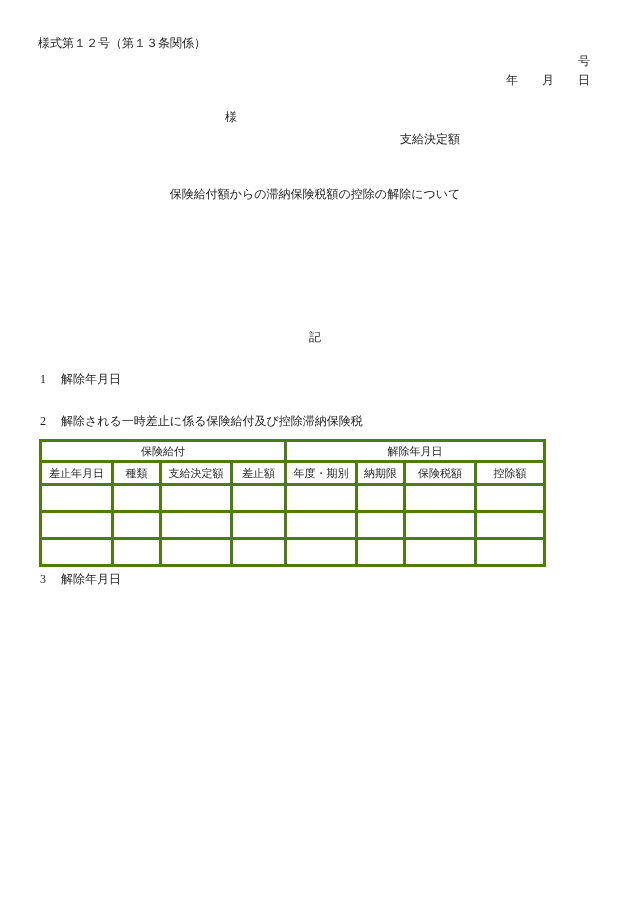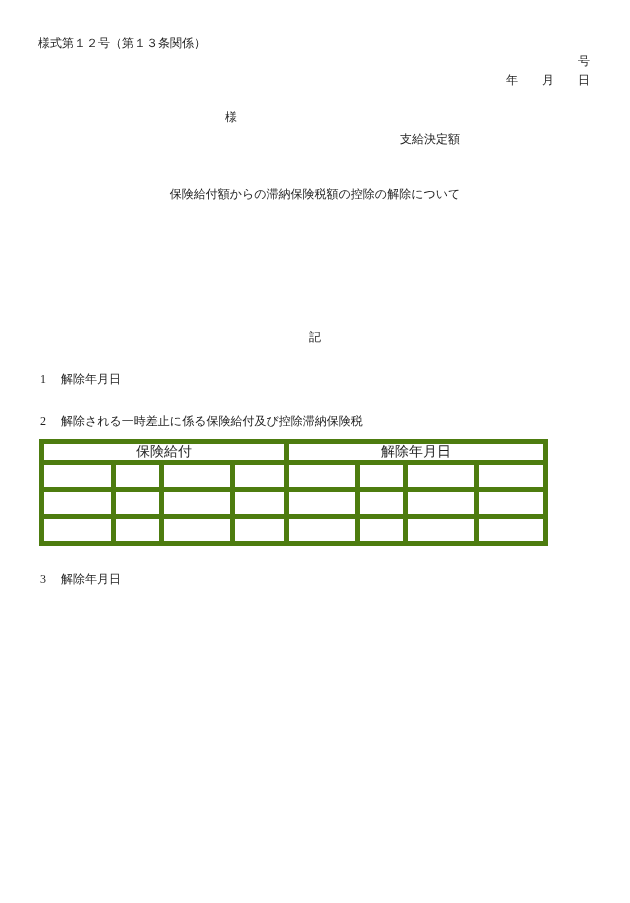--- a/index.html
+++ b/index.html
@@ -22,23 +22,23 @@
     line-height:22px;
     text-indent:1em;
     text-align:justify;
   }
   .item-row { display:flex; gap:15px; white-space:nowrap; }
   table.form-table {
     border-collapse:collapse;
     table-layout:fixed;
   }
   table.form-table th, table.form-table td {
-    border:5px solid #4d7c0f;
+    border:3px solid #4d7c0f;
     font-weight:normal;
-    font-size:14px;
+    font-size:11px;
     text-align:center;
     vertical-align:middle;
     padding:0;
     overflow:hidden;
   }
   tr.group-row    { height:21px; }
   tr.header-row   { height:23px; }
   tr.data-row     { height:27px; }
 </style>
 </head>
@@ -84,20 +84,30 @@
       <col style="width:71px">
         <col style="width:48px">
         <col style="width:71px">
         <col style="width:69px">
     </colgroup>
     <thead>
       <tr class="group-row">
         <th colspan="4">保険給付</th>
         <th colspan="4">解除年月日</th>
       </tr>
+      <tr class="header-row">
+        <th>差止年月日</th>
+        <th>種類</th>
+        <th>支給決定額</th>
+        <th>差止額</th>
+        <th>年度・期別</th>
+        <th>納期限</th>
+        <th>保険税額</th>
+        <th>控除額</th>
+      </tr>
     </thead>
     <tbody>
         <tr class="data-row">
           <td></td>
           <td></td>
           <td></td>
           <td></td>
           <td></td>
           <td></td>
           <td></td>

